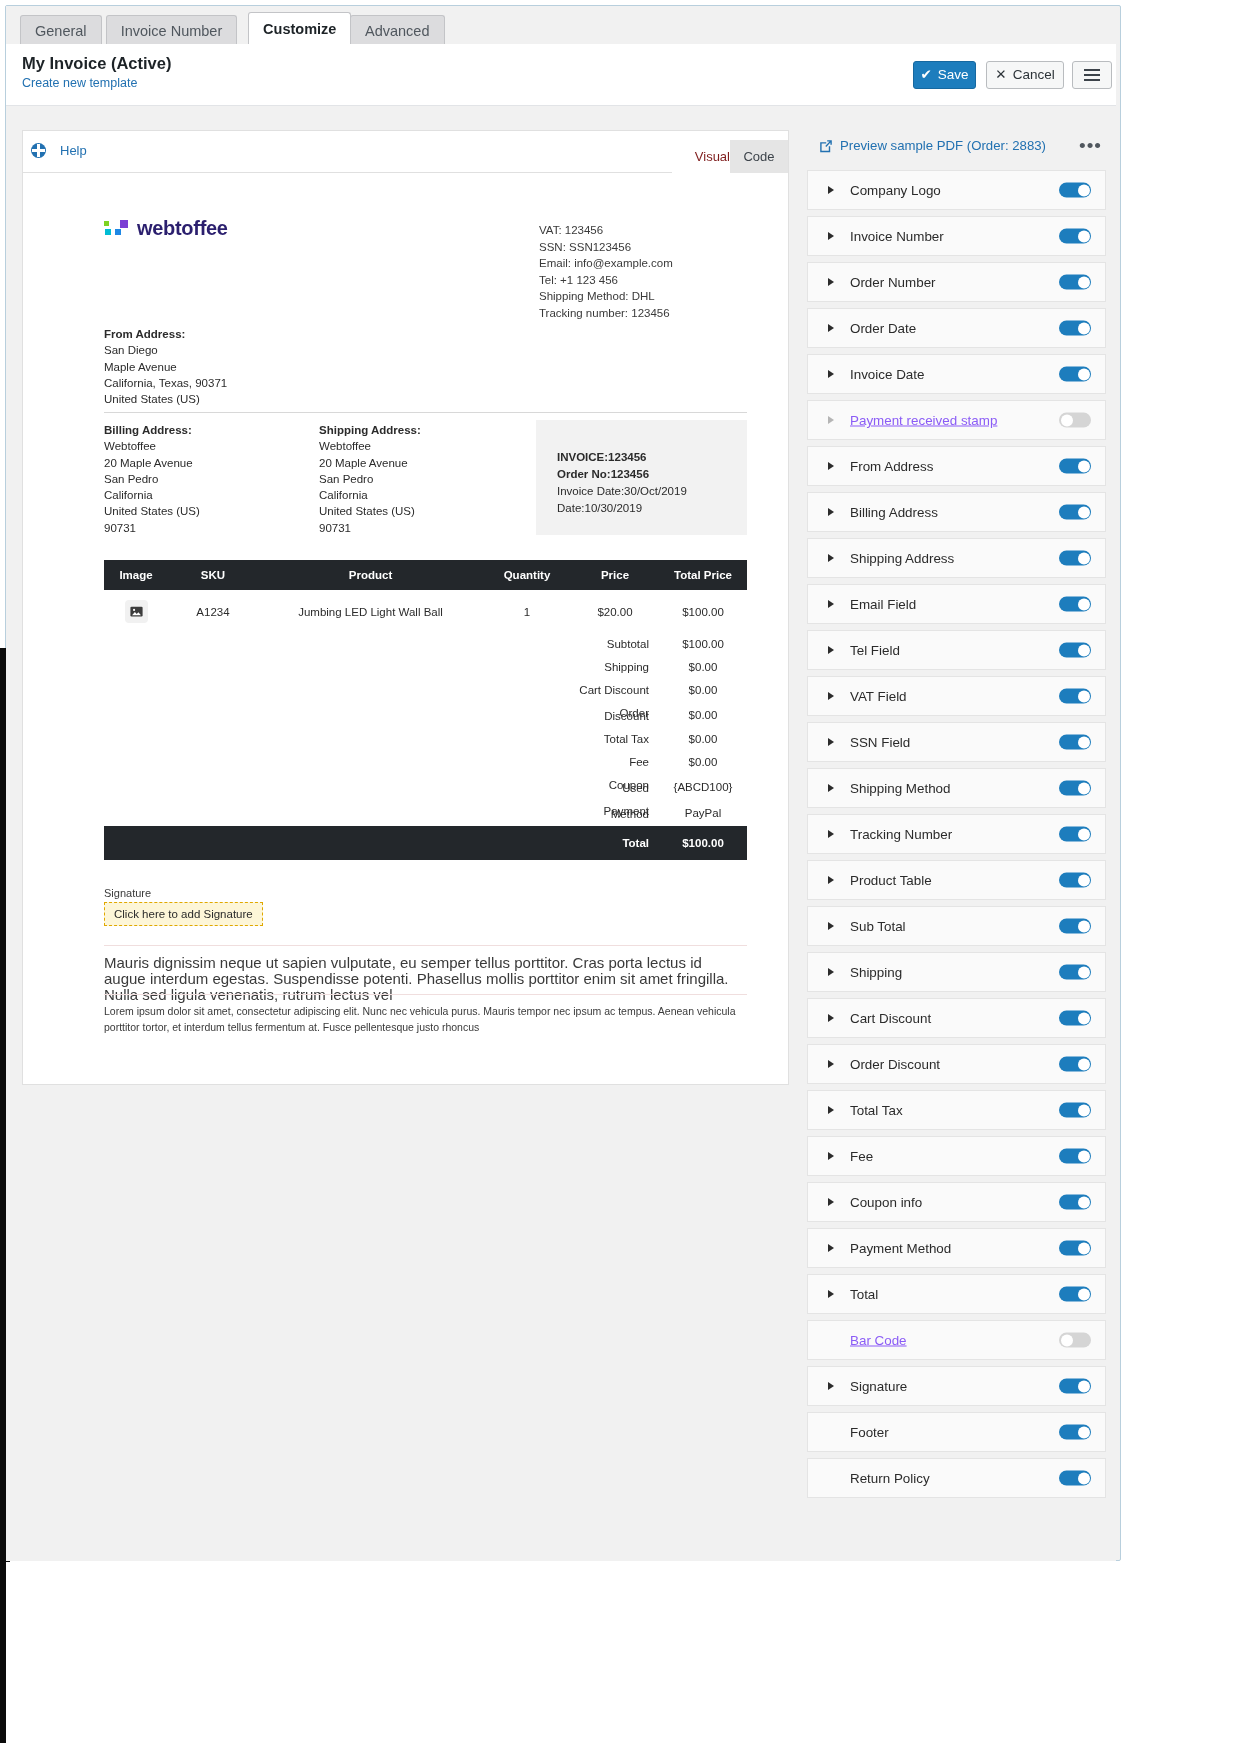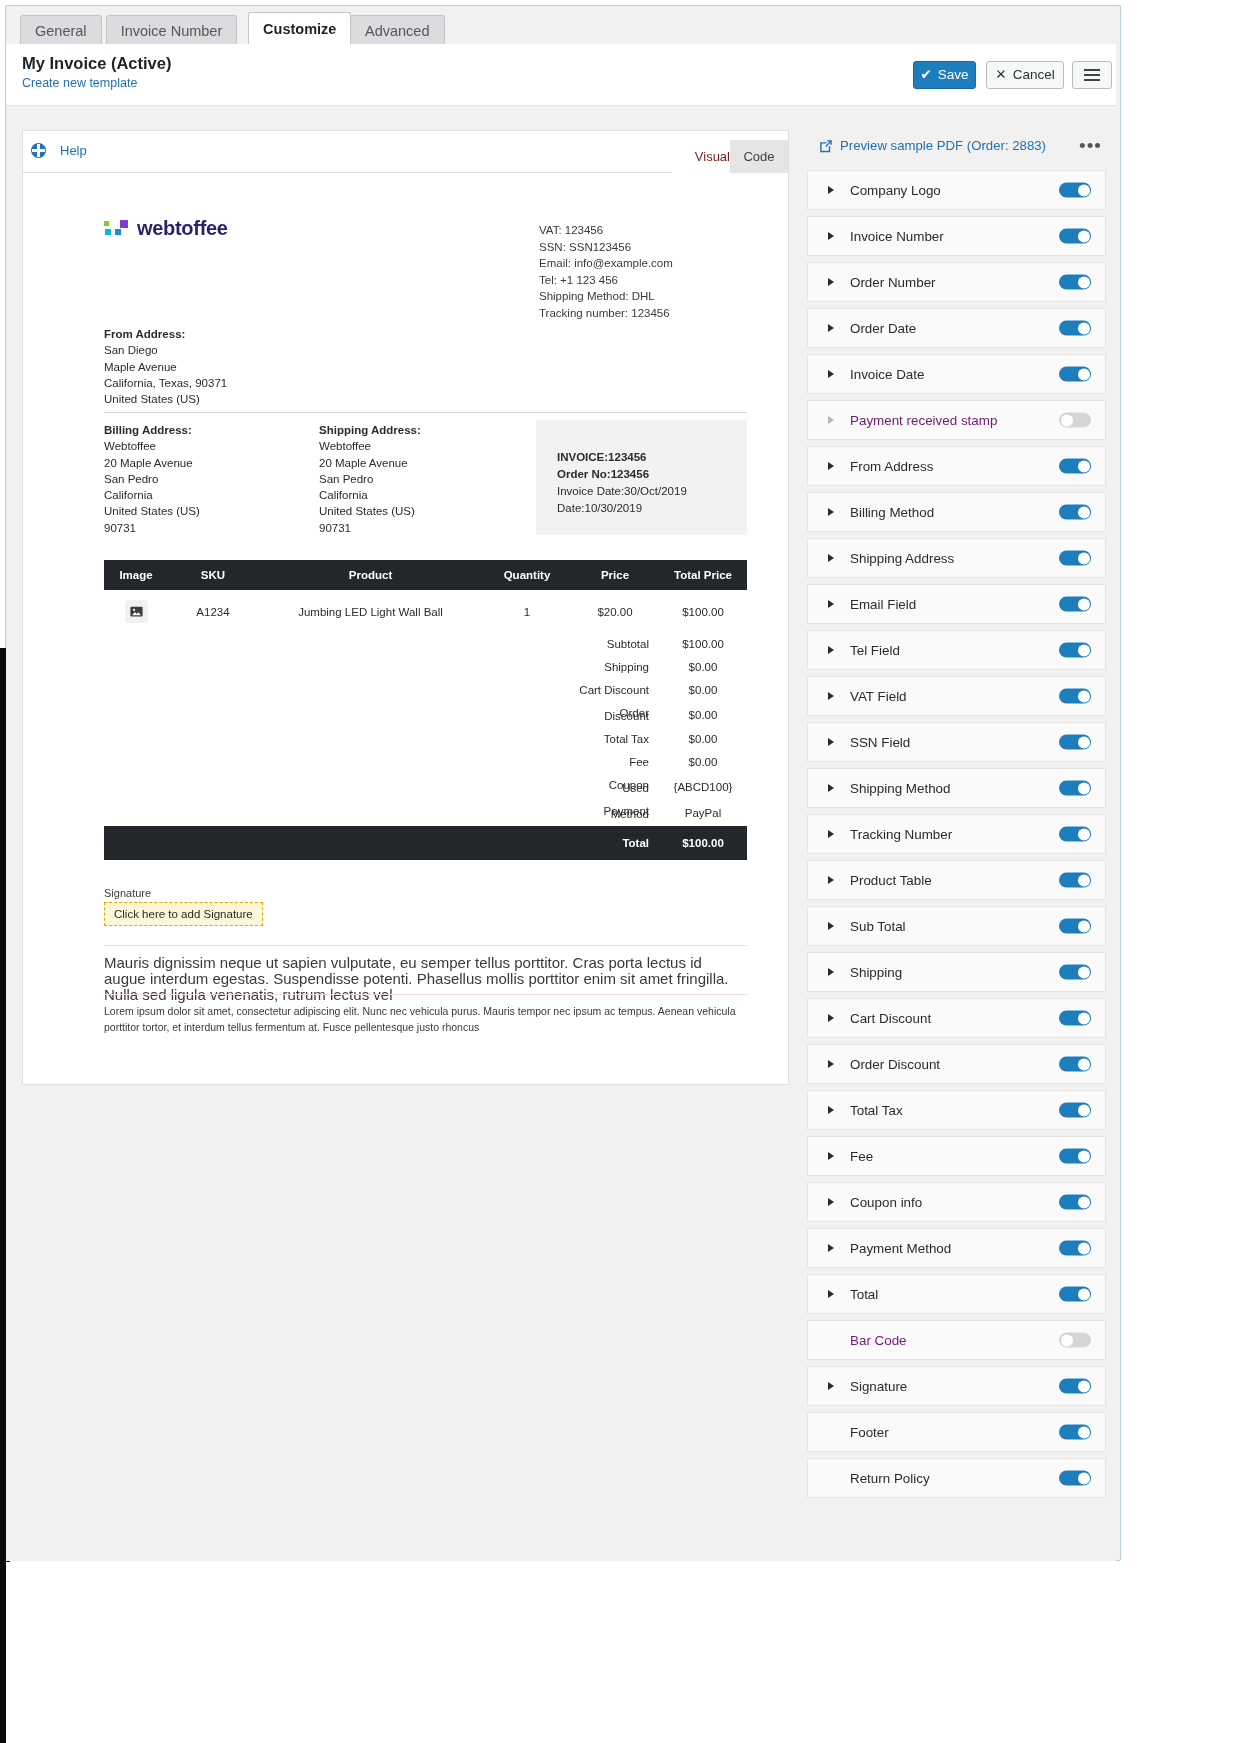--- a/index.html
+++ b/index.html
@@ -285,21 +285,21 @@
     width: 0; height: 0;
     border-left: 6px solid #2b2b2b;
     border-top: 4.5px solid transparent;
     border-bottom: 4.5px solid transparent;
   }
   .caret.off { border-left-color: #b5b5b5; }
   .elm-label {
     position: absolute; left: 42px; top: 50%; transform: translateY(-50%);
     font-size: 13.4px; color: #2b2b2b;
   }
-  .elm.disabled .elm-label { color: #701a75; }
+  .elm.disabled .elm-label { color: #8b5cf6; text-decoration: underline; }
   .tgl {
     position: absolute; right: 14px; top: 50%; transform: translateY(-50%);
     width: 32px; height: 15px; border-radius: 8px;
     background: #1d7dbd;
   }
   .tgl::after {
     content: ""; position: absolute; right: 1.5px; top: 1.5px;
     width: 12px; height: 12px; border-radius: 50%; background: #ffffff;
   }
   .tgl.off { background: #d5d5d5; }
@@ -540,21 +540,21 @@
             <span class="elm-label">Payment received stamp</span>
             <span class="tgl off"></span>
           </div>
           <div class="elm">
             <span class="caret"></span>
             <span class="elm-label">From Address</span>
             <span class="tgl"></span>
           </div>
           <div class="elm">
             <span class="caret"></span>
-            <span class="elm-label">Billing Method</span>
+            <span class="elm-label">Billing Address</span>
             <span class="tgl"></span>
           </div>
           <div class="elm">
             <span class="caret"></span>
             <span class="elm-label">Shipping Address</span>
             <span class="tgl"></span>
           </div>
           <div class="elm">
             <span class="caret"></span>
             <span class="elm-label">Email Field</span>

